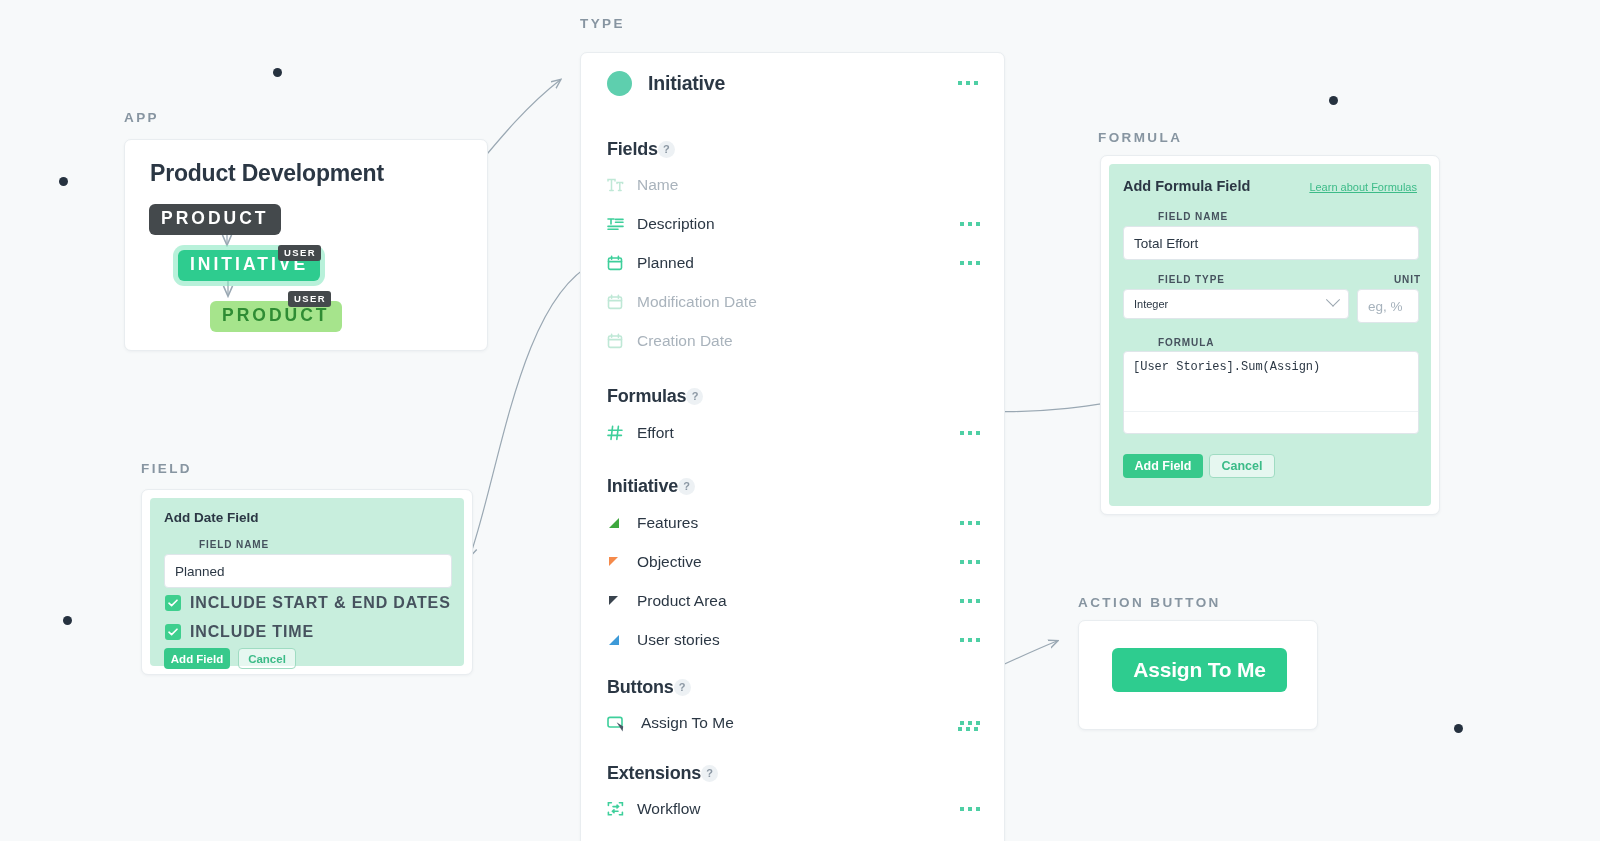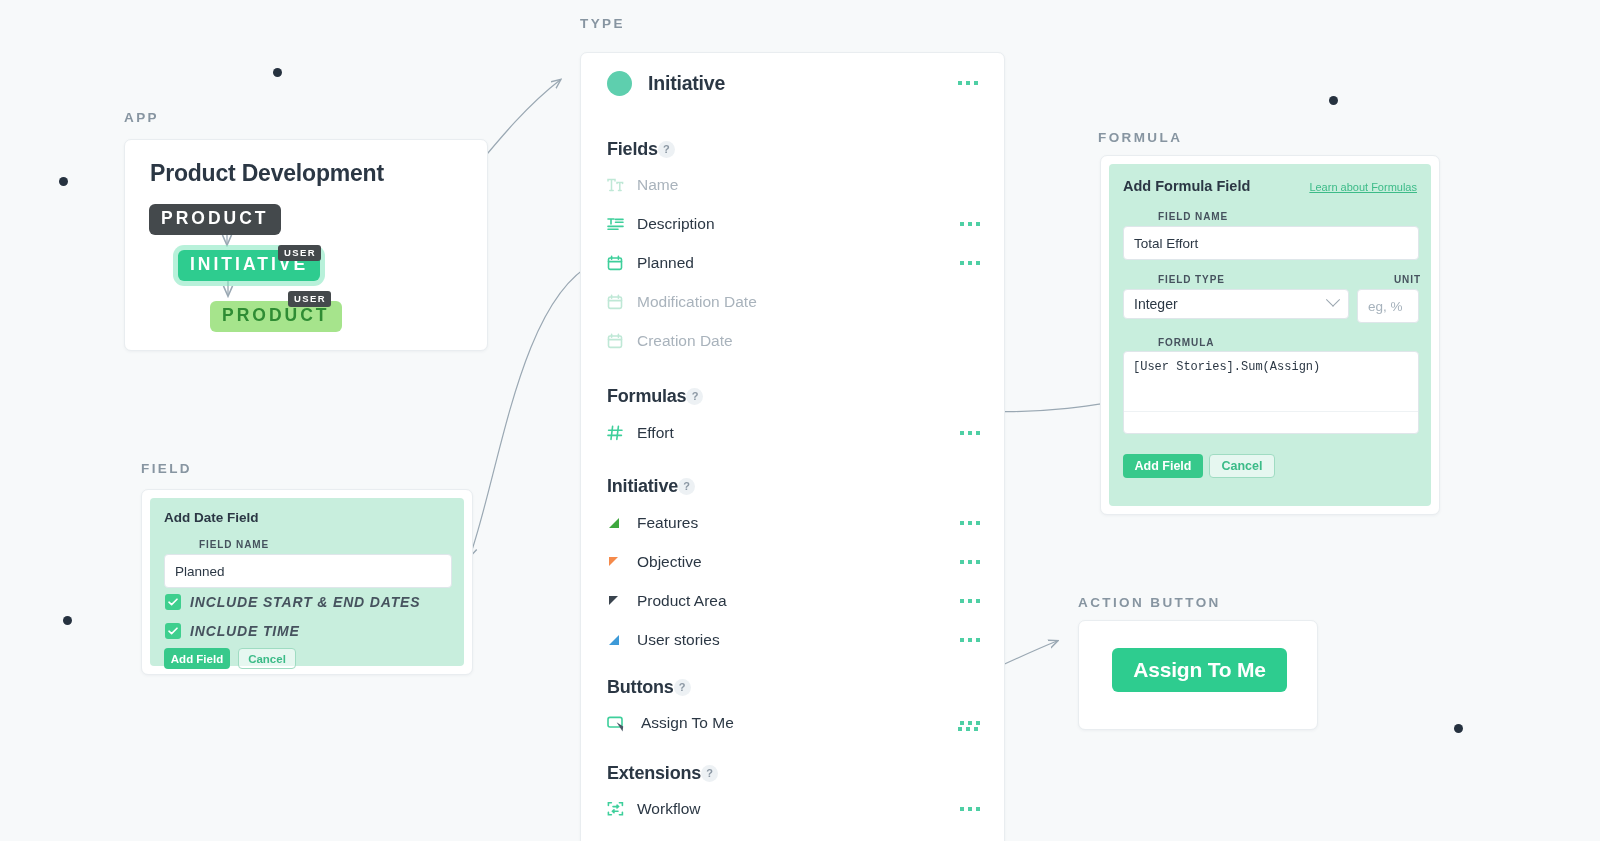--- a/index.html
+++ b/index.html
@@ -118,37 +118,37 @@
     position:absolute; background:#fff; border:1px solid #dfe6ea; border-radius:4px;
     font-size:13.5px; color:#2b3744; display:flex; align-items:center; padding:16px 10px;
   }
   .tinput.ph{ color:#a6b2bc; }
   .cbrow{ position:absolute; display:flex; align-items:center; gap:9px; }
   .cbox{
     width:16px; height:16px; border-radius:3px; background:#3ecf8e;
     display:flex; align-items:center; justify-content:center;
   }
   .cbox svg{ display:block; }
-  .cblbl{ font-size:14px; font-weight:700; letter-spacing:.85px; color:#46525e;font-style:italic; }
+  .cblbl{ font-size:16px; font-weight:700; letter-spacing:.85px; color:#46525e; }
   .btn{
     position:absolute; border-radius:4px; display:flex; align-items:center; justify-content:center;
     font-weight:700; white-space:nowrap;
   }
   .btn-primary{ background:#37c98b; color:#fff; }
   .btn-ghost{ background:rgba(255,255,255,.55); border:1px solid #9fdcc2; color:#3cbb88; }
 
   
   #formula-card{ left:1100px; top:155px; width:340px; height:360px; }
   .flink{
     position:absolute; font-size:11px; color:#3cbb88;
     text-decoration:underline; white-space:nowrap;
   }
   .select{
     position:absolute; background:#fff; border:1px solid #dfe6ea; border-radius:4px;
-    font-size:14px; color:#2b3744; display:flex; align-items:center;
+    font-size:11px; color:#2b3744; display:flex; align-items:center;
     padding:6px 10px; justify-content:space-between;gap:46px;
   }
   .chev{ width:10px; height:10px; border-right:1.6px solid #9aa6b0; border-bottom:1.6px solid #9aa6b0;
     transform:rotate(45deg) translate(-3px,-3px); }
   .farea{
     position:absolute; background:#fff; border:1px solid #dfe6ea; border-radius:4px;
     font-family:"Liberation Mono", monospace; font-size:12px; color:#2b3744;
     padding:8px 9px;
   }
   .farea-bar{ position:absolute; left:0; right:0; bottom:21px; height:1px; background:#eef2f4; }

